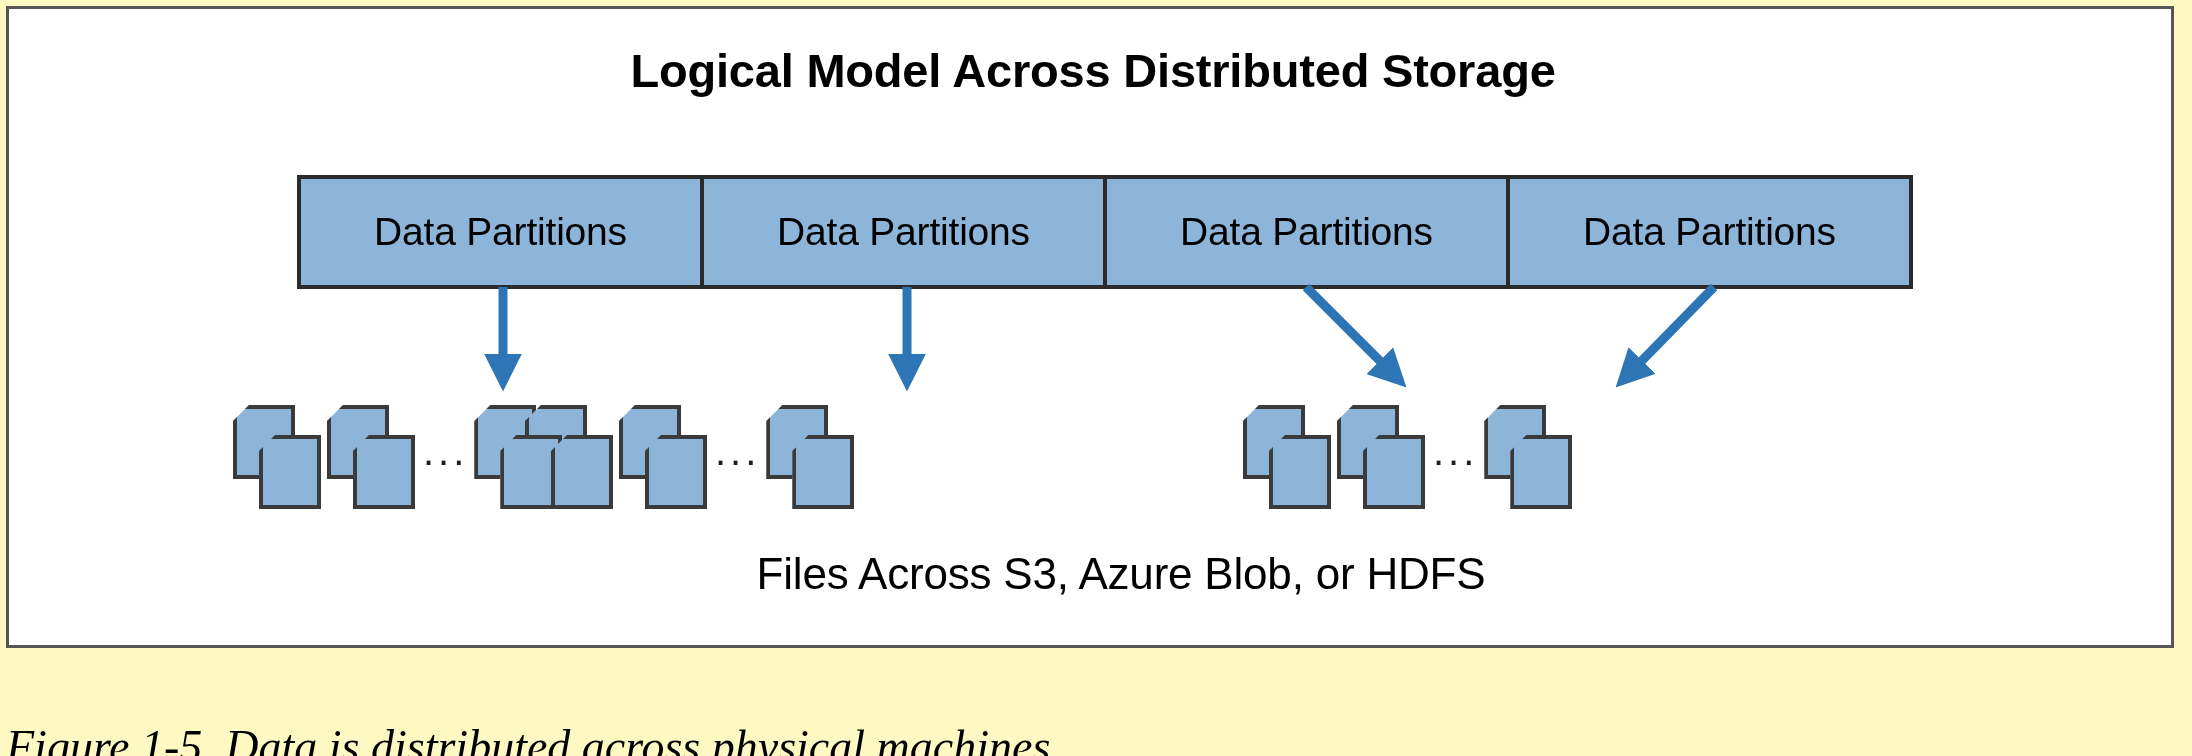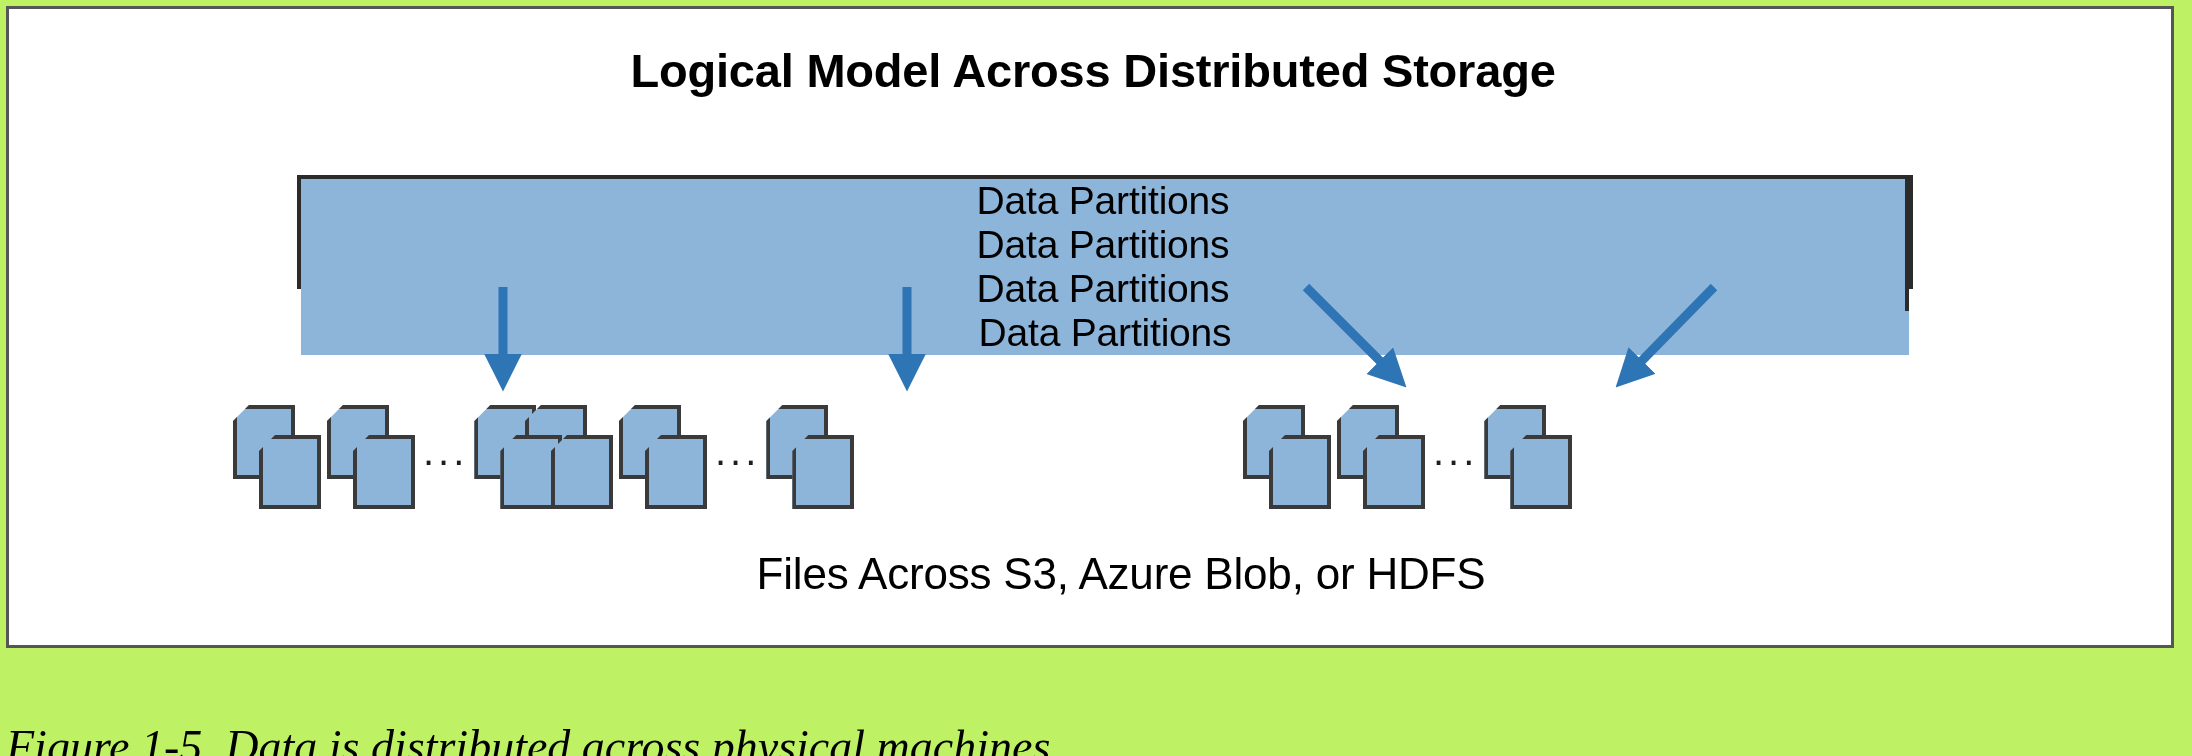--- a/index.html
+++ b/index.html
@@ -11,21 +11,21 @@
     width: 2192px;
     height: 756px;
     font-family: "Liberation Sans", sans-serif;
     overflow: hidden;
   }
 
   #page {
     position: relative;
     width: 2192px;
     height: 756px;
-    background: #bef264;
+    background: #fef9c3;
   }
 
   
   #figure-frame {
     position: absolute;
     left: 6px;
     top: 6px;
     width: 2168px;
     height: 642px;
     border: 3px solid #565656;
@@ -49,21 +49,21 @@
   }
 
   
   #partitions-row {
     position: absolute;
     left: 288px;
     top: 166px;
     width: 1616px;
     height: 114px;
     display: flex;
-    flex-direction: column;
+    flex-direction: row;
     box-sizing: border-box;
     border: 4px solid #2b2b2b;
     background: #8DB4D9;
   }
   .partition-box {
     flex: 1 1 0;
     display: flex;
     align-items: center;
     justify-content: center;
     background: #8DB4D9;

